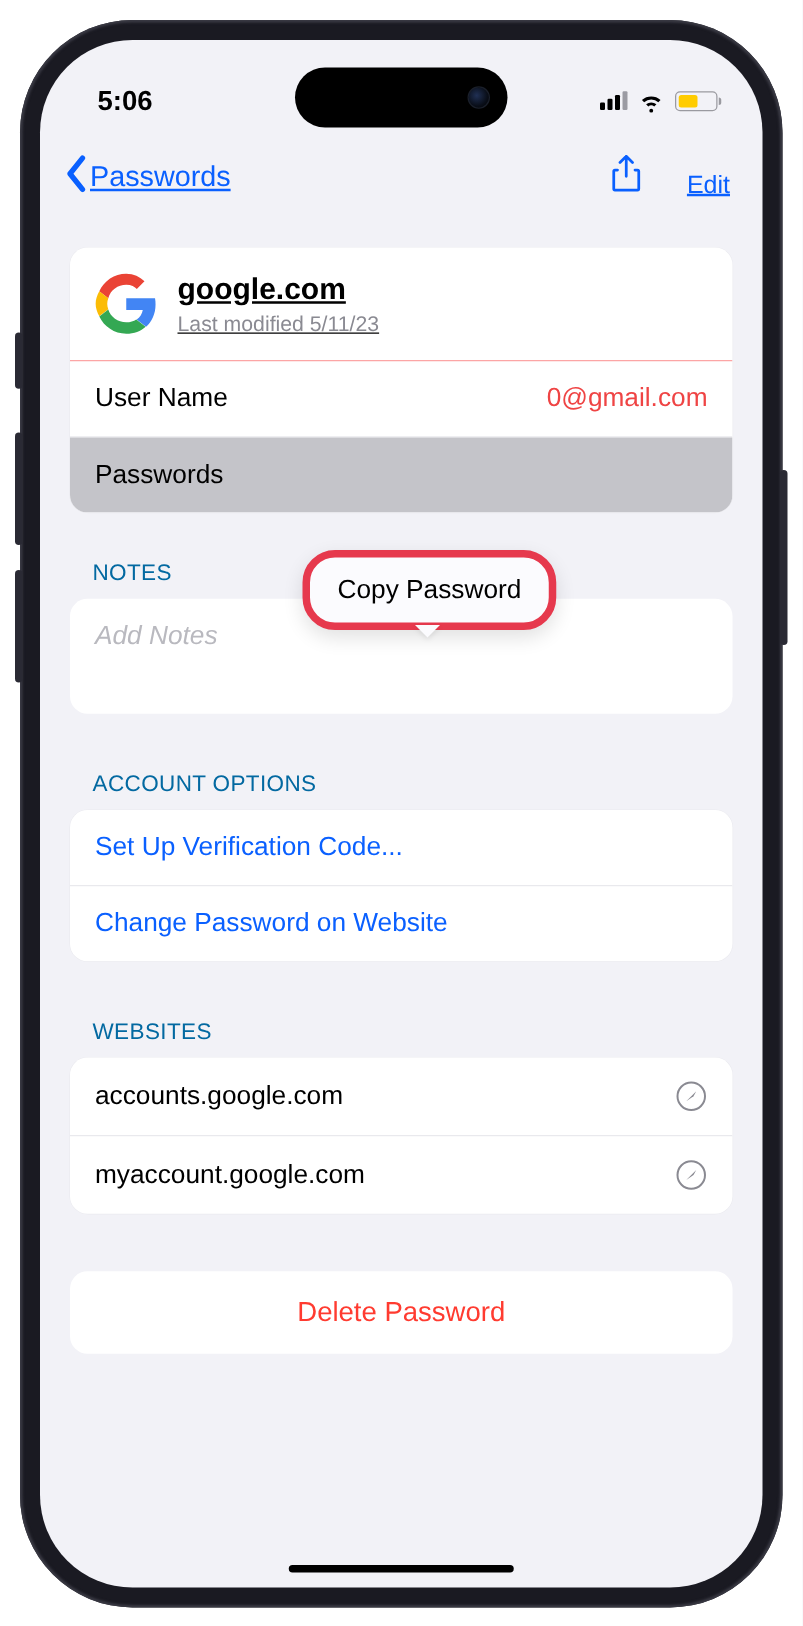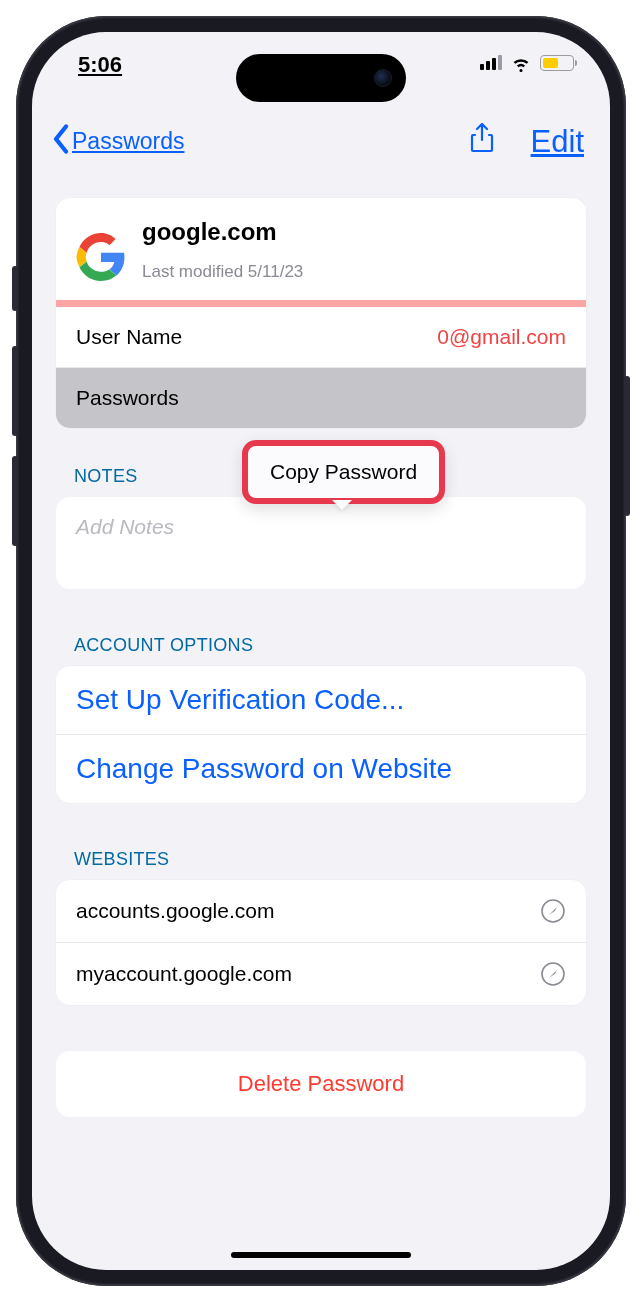--- a/index.html
+++ b/index.html
@@ -53,25 +53,24 @@
     padding-right: 14px;
   }
   .cam {
     width: 18px; height: 18px; border-radius: 50%;
     background: radial-gradient(circle at 40% 40%, #203054 0%, #0a0f1a 60%, #000 100%);
     border: 1px solid #1a1f2a;
   }
   .statusbar {
     height: 58px;
     display: flex;
-    align-items: flex-start;
+    align-items: center;
     justify-content: space-between;
     padding: 0 36px 0 46px;
     margin-top: 20px;
-    text-decoration: underline;
   }
   .sb-time { font-size: 22px; font-weight: 600; color: #000; }
   .sb-right { display: flex; align-items: center; gap: 8px; }
   .signal { display: flex; align-items: flex-end; gap: 2px; }
   .signal div { width: 4px; background: #000; border-radius: 1px; }
   .signal .b1 { height: 6px; } .signal .b2 { height: 9px; } .signal .b3 { height: 12px; } .signal .b4 { height: 15px; background: #9b9ba3; }
   .wifi svg { width: 22px; height: 22px; display: block; }
   .battery {
     width: 34px; height: 16px; border: 1.5px solid #9a9aa0; border-radius: 4px;
     position: relative; display: flex; align-items: center; padding: 2px;
@@ -82,39 +81,40 @@
   }
   .batt-fill { width: 55%; height: 100%; background: #ffcc00; border-radius: 2px; }
 
   .nav {
     display: flex; align-items: center; justify-content: space-between;
     padding: 14px 26px 8px 18px; height: 58px;
   }
   .back { display: flex; align-items: center; gap: 0px; color: #0a60ff; font-size: 23px; }
   .back-chev svg { width: 22px; height: 30px; }
   .back-label { text-decoration: underline; font-weight: 400; }
-  .nav-right { display: flex; align-items: center; gap: 36px; color: #0a60ff; font-size: 31px; }
+  .nav-right { display: flex; align-items: flex-end; gap: 36px; color: #0a60ff; font-size: 20px; }
   .share svg { width: 26px; height: 30px; }
   .edit { text-decoration: underline; }
 
   .content { padding: 30px 24px 0 24px; }
 
   .card {
     background: #fff; border-radius: 14px; overflow: hidden;
     box-shadow: 0 0 0 0.5px rgba(0,0,0,0.03);
   }
 
   .site-header {
-    display: flex; align-items: flex-end; gap: 16px;
+    display: flex; align-items: flex-start; gap: 16px;
     padding: 20px 20px 18px 20px;
-    border-bottom: 7px solid #fca5a5;
+    border-bottom: 1px solid #fca5a5;
+    text-decoration: underline;
   }
   .site-icon { width: 50px; height: 50px; flex-shrink: 0; }
   .site-title { font-size: 24px; font-weight: 700; color: #000; }
-  .site-sub { font-size: 17px; color: #8a8a92; margin-top: 16px; }
+  .site-sub { font-size: 17px; color: #8a8a92; margin-top: 4px; }
 
   .row {
     display: flex; align-items: center; justify-content: space-between;
     padding: 18px 20px; font-size: 21px;
     border-bottom: 1px solid #e9e9ed;
     gap: 16px;
   }
   .row:last-child { border-bottom: none; }
   .row .label { color: #000; }
   .row .value { color: #ef4444; }
@@ -125,21 +125,21 @@
     padding: 38px 18px 10px 18px;
   }
   .section-label.tight { padding-top: 46px; }
 
   .notes-card {
     background: #fff; border-radius: 14px; padding: 18px 20px;
     min-height: 92px; font-size: 21px; color: #b9b9bf; font-style: italic;
   }
 
   .linkrow {
-    padding: 18px 20px; font-size: 28px; color: #0a60ff;
+    padding: 18px 20px; font-size: 21px; color: #0a60ff;
     border-bottom: 1px solid #e9e9ed;
   }
   .linkrow:last-child { border-bottom: none; }
   .linkrow.ul { }
 
   .webrow {
     display: flex; align-items: center; justify-content: space-between;
     padding: 18px 20px; font-size: 21px; color: #000;
     border-bottom: 1px solid #e9e9ed;
   }
@@ -152,21 +152,21 @@
   }
 
   .home-indicator {
     position: absolute; bottom: 12px; left: 50%; transform: translateX(-50%);
     width: 180px; height: 6px; background: #000; border-radius: 4px;
   }
 
   
   .popup {
     position: absolute; left: 210px; top: 272px;
-    background: #fbfbfe; border-radius: 14px;
+    background: #fbfbfe; border-radius: 26px;
     padding: 14px 22px; font-size: 21px; color: #000;
     box-shadow: 0 6px 16px rgba(0,0,0,0.12);
     border: 6px solid #e6394d;
   }
   .popup-tail {
     position: absolute; left: 300px; top: 332px;
     width: 0; height: 0;
     border-left: 10px solid transparent;
     border-right: 10px solid transparent;
     border-top: 10px solid #fbfbfe;

